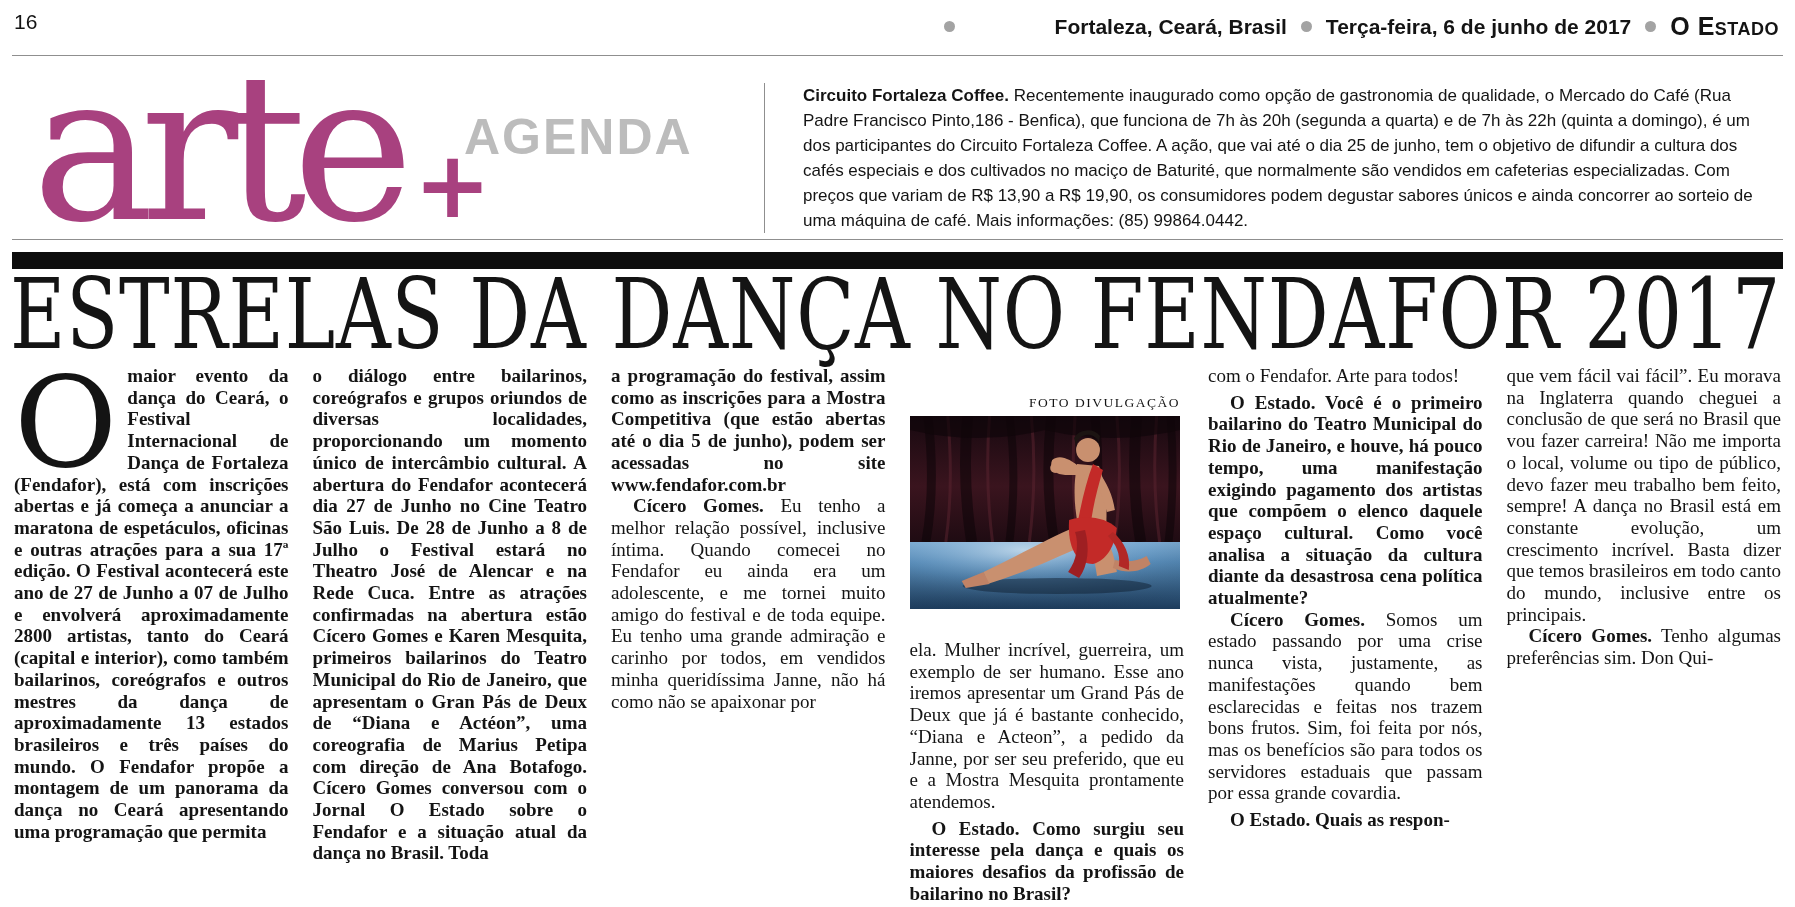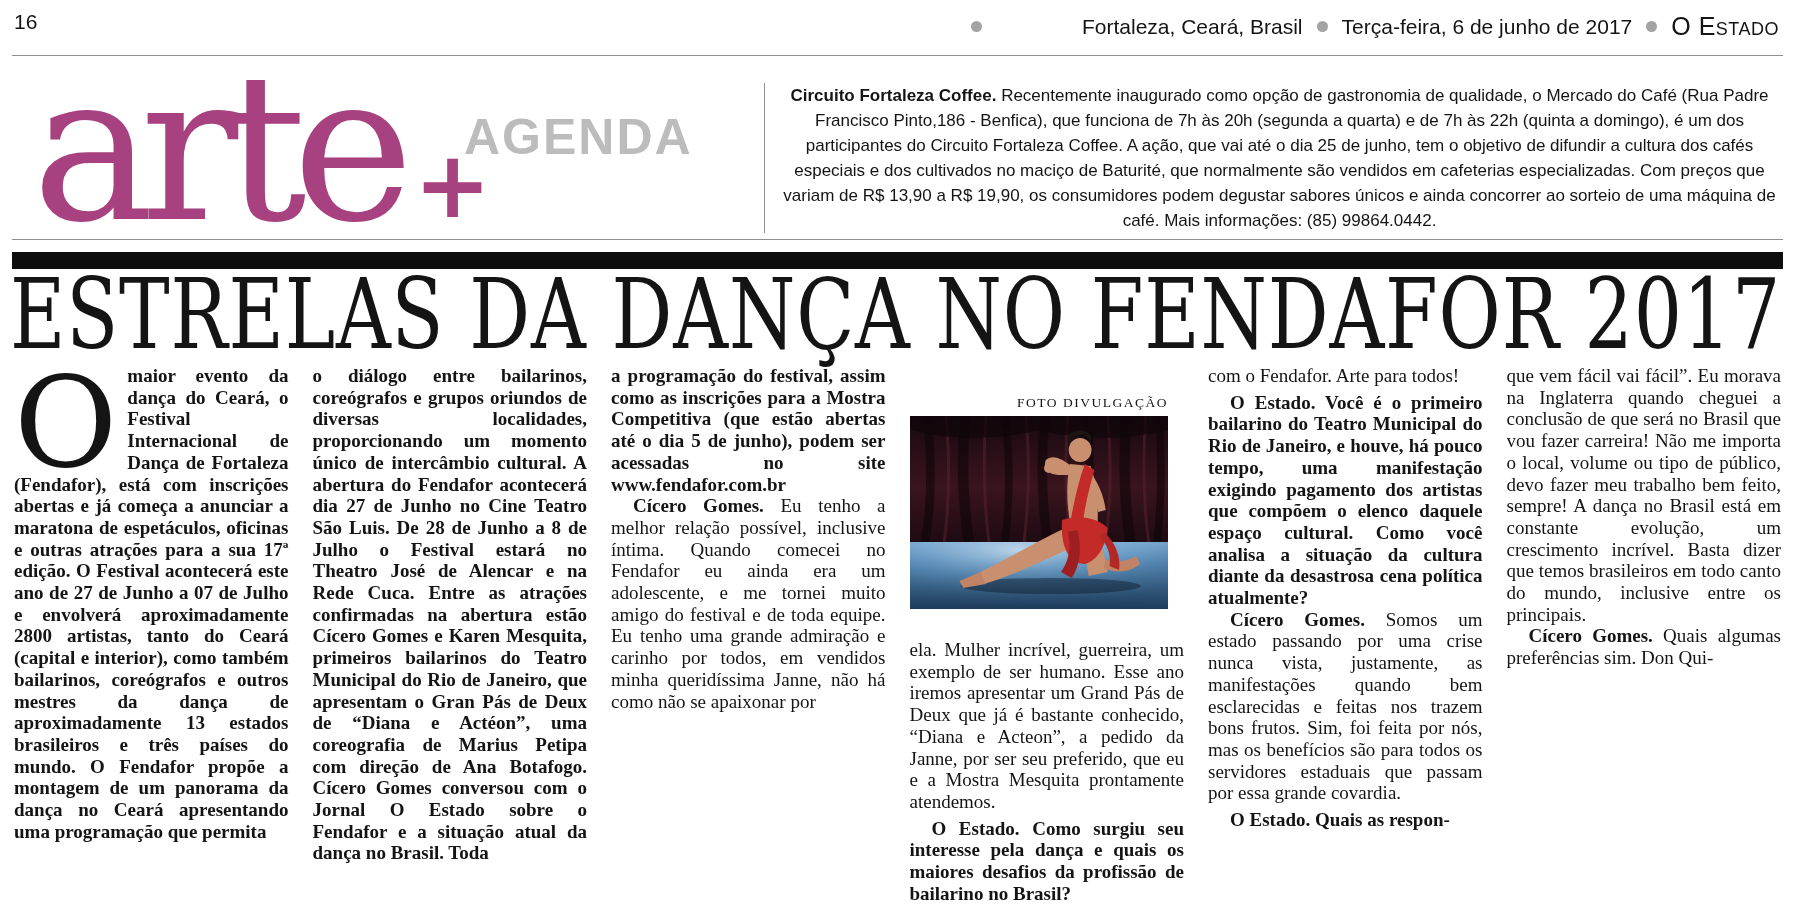--- a/index.html
+++ b/index.html
@@ -9,34 +9,34 @@
   *{box-sizing:border-box;}
   html,body{margin:0;padding:0;}
   body{
     width:1795px;height:907px;overflow:hidden;background:#ffffff;color:var(--text);
     font-family:"Liberation Serif",serif;
   }
   
   .topbar{position:relative;height:56px;margin:0 12px;border-bottom:1px solid var(--rule-gray);}
   .pageno{position:absolute;left:2px;top:10px;font-family:"Liberation Sans",sans-serif;font-weight:normal;font-size:21px;}
   .dateline{position:absolute;right:4px;top:12px;display:flex;align-items:center;gap:14px;
-    font-family:"Liberation Sans",sans-serif;font-weight:normal;font-size:21px;white-space:nowrap;}
+    font-family:"Liberation Sans",sans-serif;font-weight:bold;font-size:21px;white-space:nowrap;}
   .dot{width:11px;height:11px;border-radius:50%;background:var(--dot-gray);flex:0 0 auto;}
   .dot.lone{margin-right:86px;}
   .brand{font-size:25px;font-variant:small-caps;letter-spacing:.5px;}
   
   .masthead{position:relative;height:184px;margin:0 12px;border-bottom:1px solid var(--rule-gray);}
   .arte{position:absolute;left:20px;top:-10px;font-family:"DejaVu Serif",serif;font-size:205px;line-height:1;
     letter-spacing:-14px;color:var(--accent);z-index:2;}
   .plus{position:absolute;left:402px;top:84px;font-family:"DejaVu Sans",sans-serif;font-weight:bold;
     font-size:92px;line-height:1;color:var(--accent);z-index:2;}
   .agenda{position:absolute;left:452px;top:56px;font-family:"Liberation Sans",sans-serif;font-weight:bold;
     font-size:50px;line-height:1;letter-spacing:2px;color:var(--agenda-gray);}
   .agenda-note{position:absolute;left:752px;top:10px;right:4px;border-left:1px solid var(--rule-gray);
-    padding-left:15px;font-family:"Liberation Sans",sans-serif;font-size:17px;line-height:25px;text-align:center;}
+    padding-left:38px;font-family:"Liberation Sans",sans-serif;font-size:17px;line-height:25px;text-align:left;}
   .agenda-note .lead{font-weight:bold;}
   
   .black-bar{height:17px;background:var(--bar-black);margin:12px 12px 0;}
   .headline{margin:2px 10px 0;height:88px;overflow:visible;}
   .headline-text{display:inline-block;white-space:nowrap;font-family:"DejaVu Serif",serif;
     font-size:97px;line-height:88px;letter-spacing:1px;transform-origin:0 50%;}
   
   .columns{display:grid;grid-template-columns:repeat(6,1fr);column-gap:24px;margin:6px 14px 0;height:548px;overflow:hidden;}
   .col{overflow:hidden;}
   .col p{margin:0;text-align:justify;font-size:19px;line-height:21.7px;}
@@ -88,21 +88,21 @@
   <div class="col">
     <p class="lead"><span>o diálogo entre bailarinos, coreógrafos e grupos oriundos de diversas localidades, proporcionando um momento único de intercâmbio cultural. A abertura do Fendafor acontecerá dia 27 de Junho no Cine Teatro São Luis. De 28 de Junho a 8 de Julho o Festival estará no Theatro José de Alencar e na Rede Cuca. Entre as atrações confirmadas na abertura estão Cícero Gomes e Karen Mesquita, primeiros bailarinos do Teatro Municipal do Rio de Janeiro, que apresentam o Gran Pás de Deux de “Diana e Actéon”, uma coreografia de Marius Petipa com direção de Ana Botafogo. Cícero Gomes conversou com o Jornal O Estado sobre o Fendafor e a situação atual da dança no Brasil. Toda</span></p>
   </div>
 
   <div class="col">
     <p class="lead"><span>a programação do festival, assim como as inscrições para a Mostra Competitiva (que estão abertas até o dia 5 de junho), podem ser acessadas no site www.fendafor.com.br</span></p>
     <p class="answer"><span class="speaker">Cícero Gomes.</span><span> Eu tenho a melhor relação possível, inclusive íntima. Quando comecei no Fendafor eu ainda era um adolescente, e me tornei muito amigo do festival e de toda equipe. Eu tenho uma grande admiração e carinho por todos, em vendidos minha queridíssima Janne, não há como não se apaixonar por</span></p>
   </div>
 
   <div class="col">
-    <figure class="photo-block" style="margin-left:0;margin-right:16px">
+    <figure class="photo-block" style="margin-left:0;margin-right:4px">
       <figcaption class="photo-credit">FOTO DIVULGAÇÃO</figcaption>
       <div class="photo">
         <svg viewBox="0 0 272 193" preserveAspectRatio="none" aria-hidden="true">
           <defs>
             <linearGradient id="cur" x1="0" y1="0" x2="0" y2="1">
               <stop offset="0" stop-color="#170910"></stop>
                 <stop offset=".55" stop-color="#3a141e"></stop>
                 <stop offset="1" stop-color="#1e0b12"></stop>
             </linearGradient>
             <linearGradient id="floor" x1="0" y1="0" x2="0" y2="1">
@@ -164,16 +164,16 @@
 
   <div class="col">
     <p><span>com o Fendafor. Arte para todos!</span></p>
     <p class="question"><span>O Estado. Você é o primeiro bailarino do Teatro Municipal do Rio de Janeiro, e houve, há pouco tempo, uma manifestação exigindo pagamento dos artistas que compõem o elenco daquele espaço cultural. Como você analisa a situação da cultura diante da desastrosa cena política atualmente?</span></p>
     <p class="answer"><span class="speaker">Cícero Gomes.</span><span> Somos um estado passando por uma crise nunca vista, justamente, as manifestações quando bem esclarecidas e feitas nos trazem bons frutos. Sim, foi feita por nós, mas os benefícios são para todos os servidores estaduais que passam por essa grande covardia.</span></p>
     <p class="question"><span>O Estado. Quais as respon-</span></p>
   </div>
 
   <div class="col">
     <p><span>que vem fácil vai fácil”. Eu morava na Inglaterra quando cheguei a conclusão de que será no Brasil que vou fazer carreira! Não me importa o local, volume ou tipo de público, devo fazer meu trabalho bem feito, sempre! A dança no Brasil está em constante evolução, um crescimento incrível. Basta dizer que temos brasileiros em todo canto do mundo, inclusive entre os principais.</span></p>
-    <p class="answer"><span class="speaker">Cícero Gomes.</span><span> Quais algumas preferências sim. Don Qui-</span></p>
+    <p class="answer"><span class="speaker">Cícero Gomes.</span><span> Tenho algumas preferências sim. Don Qui-</span></p>
   </div>
 
 </div>
 
 </body></html>

